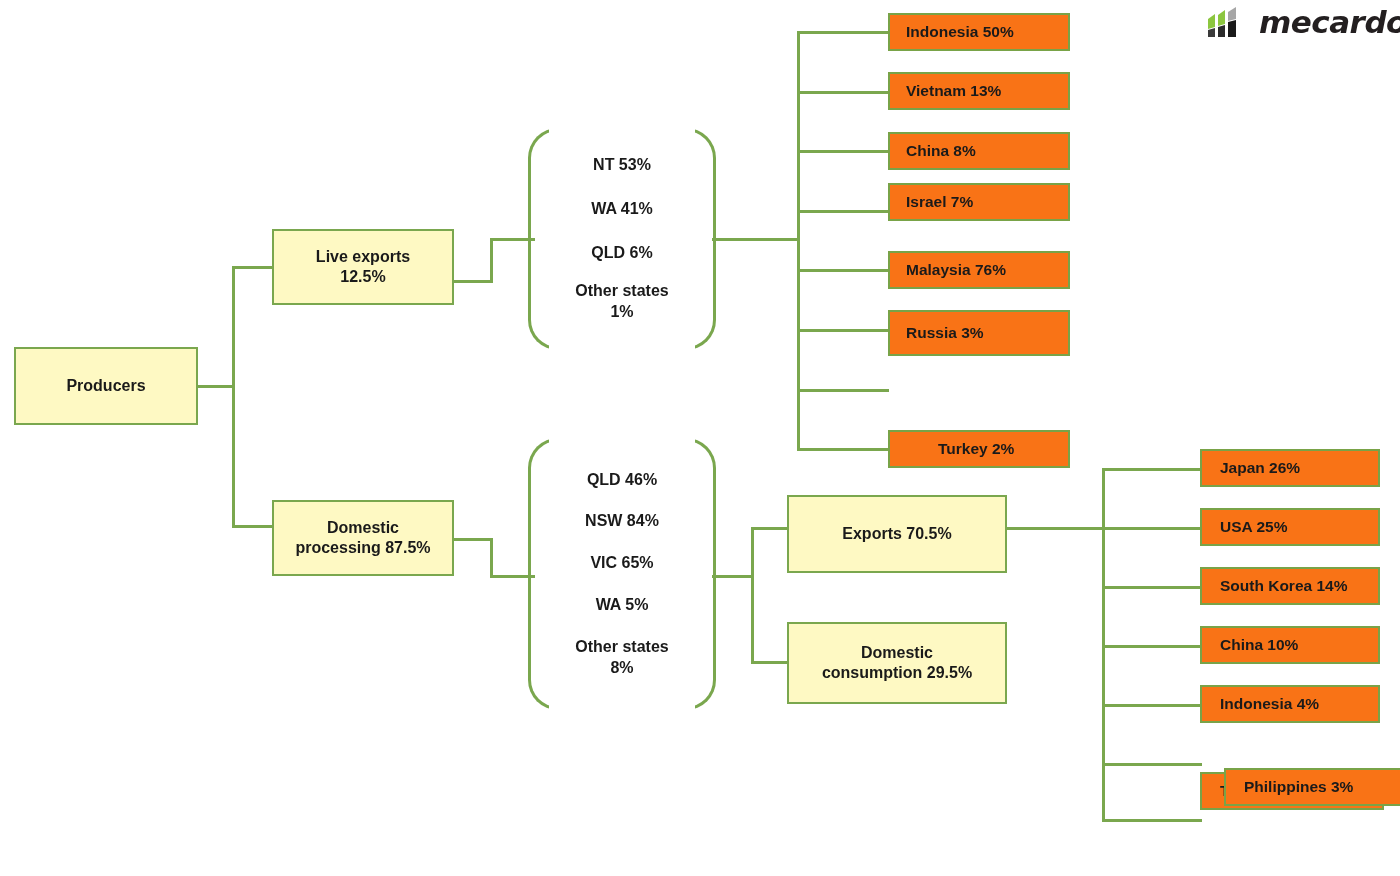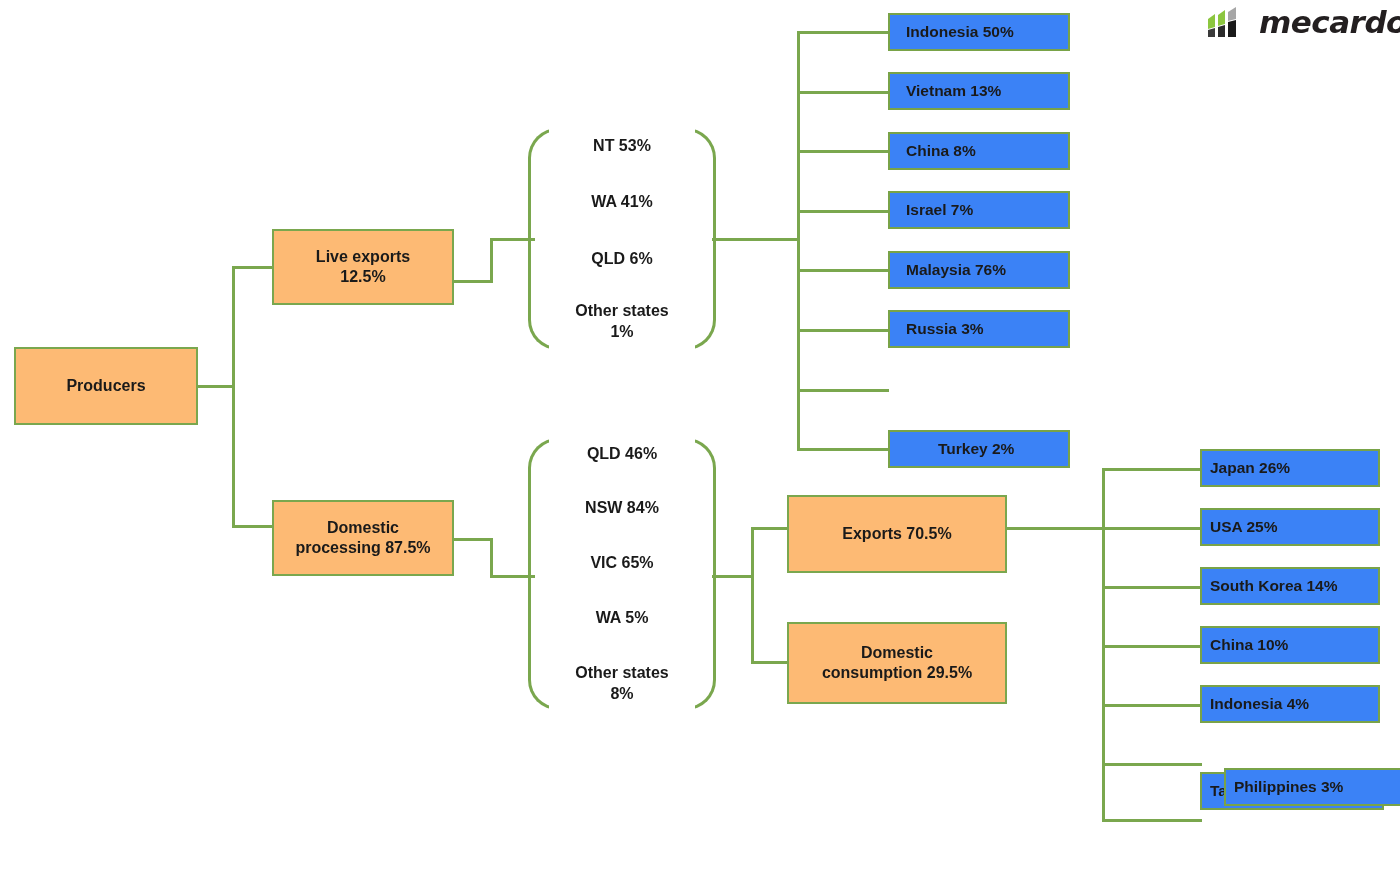--- a/index.html
+++ b/index.html
@@ -25,33 +25,33 @@
     display: flex;
     align-items: center;
     justify-content: center;
     text-align: center;
     font-weight: bold;
     color: #1a1a1a;
     line-height: 1.28;
     z-index: 5;
   }
   .node-gray {
-    background: #fdba74;
+    background: #fef9c3;
     border: 2.5px solid #7aa74e;
     font-size: 16px;
   }
   .node-green {
-    background: #3b82f6;
+    background: #f97316;
     border: 2.5px solid #79a348;
     font-size: 15.5px;
     justify-content: flex-start;
     padding-left: 16px;
     text-align: left;
   }
-  .node-green.wide-pad { padding-left: 8px; }
+  .node-green.wide-pad { padding-left: 18px; }
 
   
   .hline, .vline {
     position: absolute;
     background: #7aa74e;
     z-index: 2;
   }
   .hline { height: 3px; }
   .vline { width: 3px; }
 
@@ -86,21 +86,21 @@
   .bracket .bk-body {
     position: absolute;
     left: 34px;
     right: 34px;
     top: 0;
     bottom: 0;
     display: flex;
     flex-direction: column;
     align-items: center;
     justify-content: center;
-    gap: 16px;
+    gap: 3px;
   }
   .bk-item {
     font-size: 16px;
     font-weight: bold;
     color: #1a1a1a;
     text-align: center;
     line-height: 1.3;
     white-space: pre-line;
   }
   
@@ -245,27 +245,27 @@
 
   <div class="node node-green" style="left:888px; top:13px; width:182px; height:38px;">
     <span>Indonesia 50%</span>
   </div>
   <div class="node node-green" style="left:888px; top:72px; width:182px; height:38px;">
     <span>Vietnam 13%</span>
   </div>
   <div class="node node-green" style="left:888px; top:132px; width:182px; height:38px;">
     <span>China 8%</span>
   </div>
-  <div class="node node-green" style="left:888px; top:191px; width:182px; height:38px;">
+  <div class="node node-green" style="left:888px; top:183px; width:182px; height:38px;">
     <span>Israel 7%</span>
   </div>
   <div class="node node-green" style="left:888px; top:251px; width:182px; height:38px;">
     <span>Malaysia 76%</span>
   </div>
-  <div class="node node-green" style="left:888px; top:310px; width:182px; height:38px;">
+  <div class="node node-green" style="left:888px; top:310px; width:182px; height:46px;">
     <span>Russia 3%</span>
   </div>
   <div class="node node-green" style="left:888px; top:430px; width:182px; height:38px;padding-left:48px;">
     <span>Turkey 2%</span>
   </div>
 
   <div class="node node-green wide-pad" style="left:1200px; top:449px; width:180px; height:38px;">
     <span>Japan 26%</span>
   </div>
   <div class="node node-green wide-pad" style="left:1200px; top:508px; width:180px; height:38px;">

